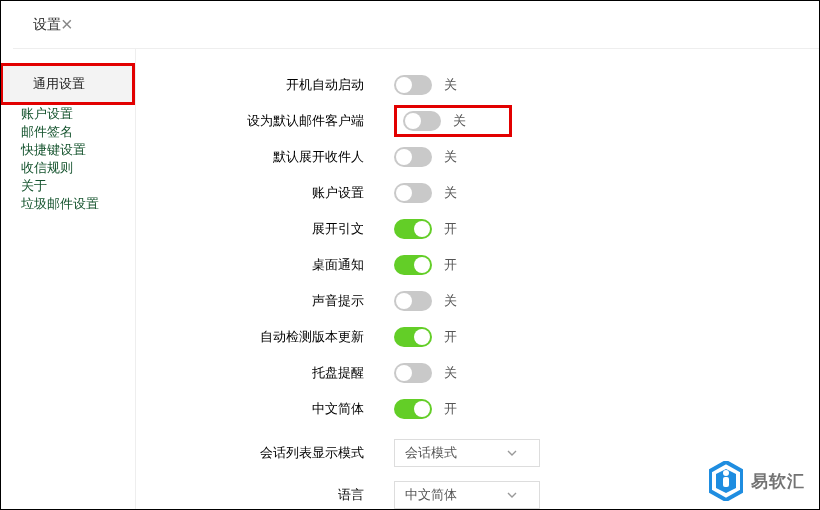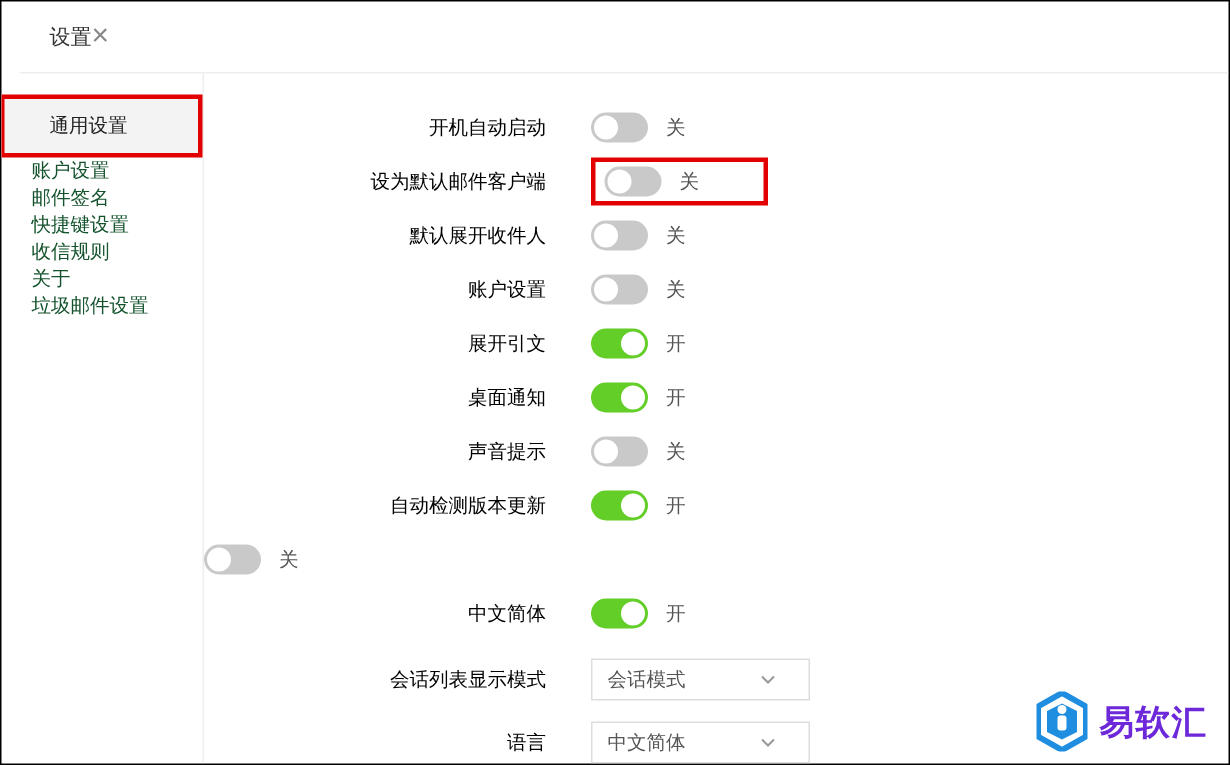--- a/index.html
+++ b/index.html
@@ -123,23 +123,23 @@
     bottom: 8px;
     display: flex;
     align-items: center;
     gap: 8px;
   }
   .wm-icon {
     width: 34px; height: 40px;
     display: inline-flex; align-items: center; justify-content: center;
   }
   .wm-text {
-    font-size: 23px;
+    font-size: 17px;
     font-weight: 700;
-    color: #6d28d9;
+    color: #737373;
     letter-spacing: 1px;
   }
 </style>
 </head>
 <body>
 
 <div class="header">
   <span class="title">设置</span>
   <span class="close">×</span>
 </div>
@@ -215,20 +215,21 @@
 
     <div class="row">
       <div class="row-label">自动检测版本更新</div>
       <div class="ctrl-wrap">
         <div class="toggle on"></div>
         <span class="tstate">开</span>
       </div>
     </div>
 
     <div class="row">
+      <div class="row-label">托盘提醒</div>
       <div class="ctrl-wrap">
         <div class="toggle off"></div>
         <span class="tstate">关</span>
       </div>
     </div>
 
     <div class="row">
       <div class="row-label">中文简体</div>
       <div class="ctrl-wrap">
         <div class="toggle on"></div>

